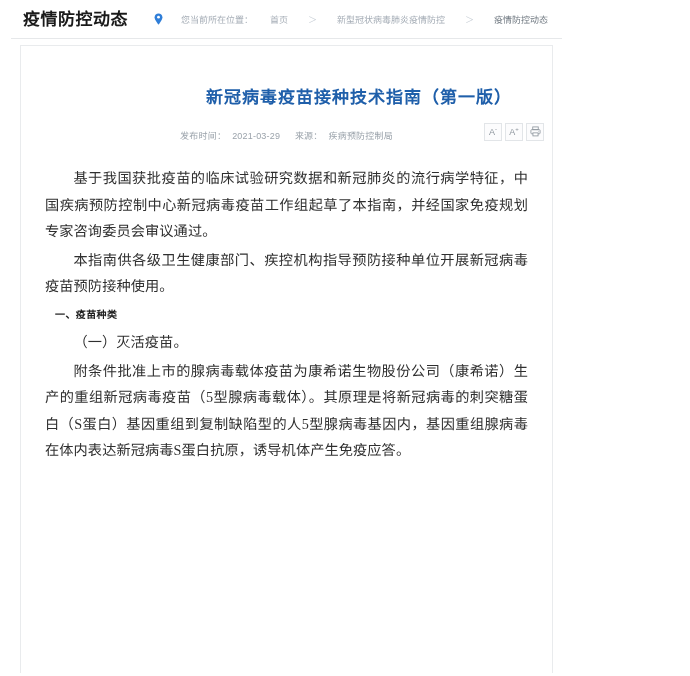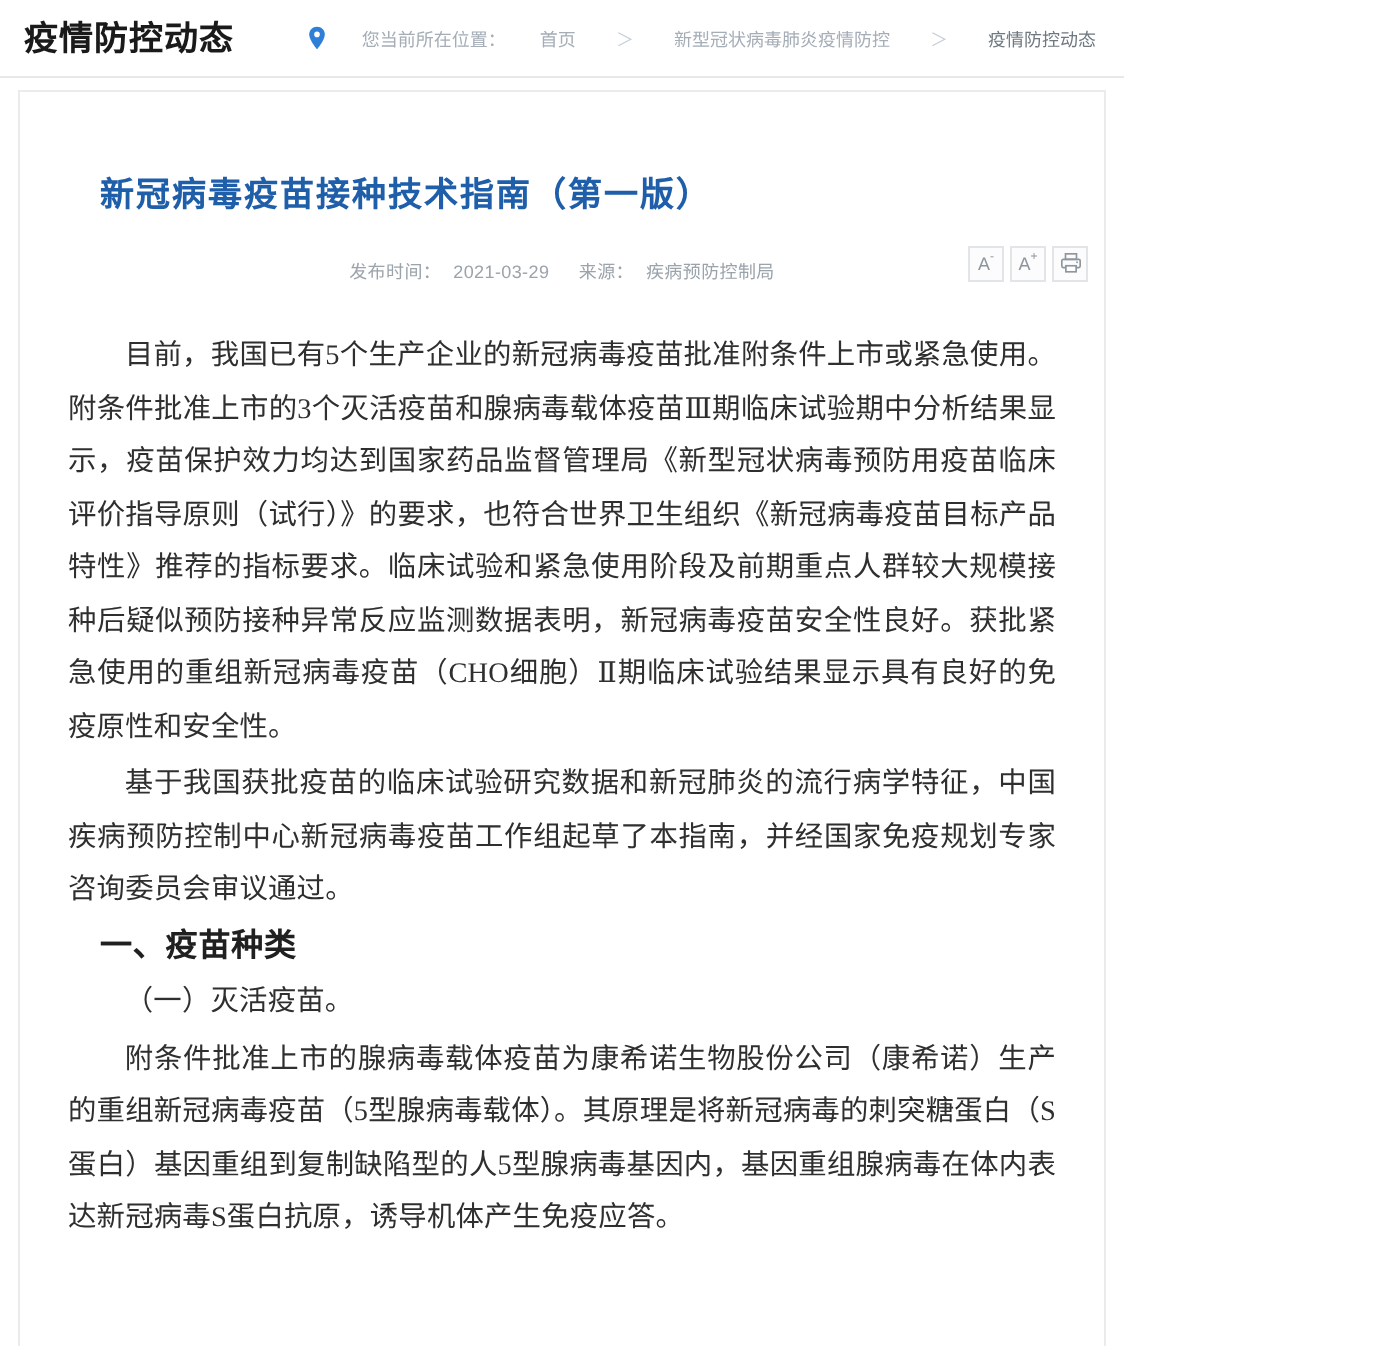--- a/index.html
+++ b/index.html
@@ -11,20 +11,21 @@
     background: #ffffff;
     font-family: "Liberation Serif", "DejaVu Serif", serif;
   }
 
   .page {
     position: relative;
     width: 562px;
     height: 676px;
     background: #fff;
     overflow: hidden;
+    padding-left: 11px;
   }
 
   
   .site-header {
     position: relative;
     height: 38px;
     padding: 0 14px 0 12px;
     display: flex;
     align-items: center;
     justify-content: space-between;
@@ -75,21 +76,21 @@
     margin: 6px 9px 0 9px;
     border: 1px solid #e9ebed;
     border-bottom: none;
     min-height: 628px;
     background: #fff;
     padding: 0;
   }
 
   
   .article-title {
-    text-align: left;
+    text-align: right;
     font-family: "Liberation Sans", "DejaVu Sans", sans-serif;
     font-size: 17px;
     font-weight: bold;
     color: #1f5faa;
     letter-spacing: 1px;
     padding: 30px 40px 0 40px;
     line-height: 1.3;
   }
 
   
@@ -147,21 +148,21 @@
     font-size: 14.2px;
     line-height: 26.5px;
     text-align: justify;
     text-indent: 2em;
     letter-spacing: 0.1px;
     color: #2f2f2f;
   }
   .article-body p.sec-heading {
     font-family: "Liberation Sans", "DejaVu Sans", sans-serif;
     font-weight: bold;
-    font-size: 16px;
+    font-size: 10px;
     text-indent: 1em;
     letter-spacing: 0.4px;
     margin: 2px 0 1px 0;
     color: #202020;
   }
   .article-body p.sub-heading {
     text-indent: 2em;
   }
 </style>
 </head>
@@ -216,21 +217,21 @@
               <rect x="1" y="4" width="10" height="4.5" rx="0.8" fill="none" stroke="#8d959d" stroke-width="0.9"></rect>
               <rect x="3.2" y="7.5" width="5.6" height="3.3" fill="#ffffff" stroke="#8d959d" stroke-width="0.9"></rect>
               <circle cx="9.3" cy="5.6" r="0.5" fill="#8d959d"></circle>
             </svg>
           </span>
         </div>
       </div>
     </div>
 
     <div class="article-body" id="article-body">
-        <p class="">目前，我国已有5个生产企业的新冠病毒疫苗批准附条件上市或紧急使用。附条件批准上市的3个灭活疫苗和腺病毒载体疫苗Ⅲ期临床试验期中分析结果显示，疫苗保护效力均达到国家药品监督管理局《新型冠状病毒预防用疫苗临床评价指导原则（试行）》的要求，也符合世界卫生组织《新冠病毒疫苗目标产品特性》推荐的指标要求。临床试验和紧急使用阶段及前期重点人群较大规模接种后疑似预防接种异常反应监测数据表明，新冠病毒疫苗安全性良好。获批紧急使用的重组新冠病毒疫苗（CHO细胞）Ⅱ期临床试验结果显示具有良好的免疫原性和安全性。</p>
         <p class="">基于我国获批疫苗的临床试验研究数据和新冠肺炎的流行病学特征，中国疾病预防控制中心新冠病毒疫苗工作组起草了本指南，并经国家免疫规划专家咨询委员会审议通过。</p>
+        <p class="">本指南供各级卫生健康部门、疾控机构指导预防接种单位开展新冠病毒疫苗预防接种使用。</p>
         <p class="sec-heading">一、疫苗种类</p>
         <p class="sub-heading">（一）灭活疫苗。</p>
         <p class="">附条件批准上市的腺病毒载体疫苗为康希诺生物股份公司（康希诺）生产的重组新冠病毒疫苗（5型腺病毒载体）。其原理是将新冠病毒的刺突糖蛋白（S蛋白）基因重组到复制缺陷型的人5型腺病毒基因内，基因重组腺病毒在体内表达新冠病毒S蛋白抗原，诱导机体产生免疫应答。</p>
       </div>
 
   </div>
 </div>
 
 </body></html>

